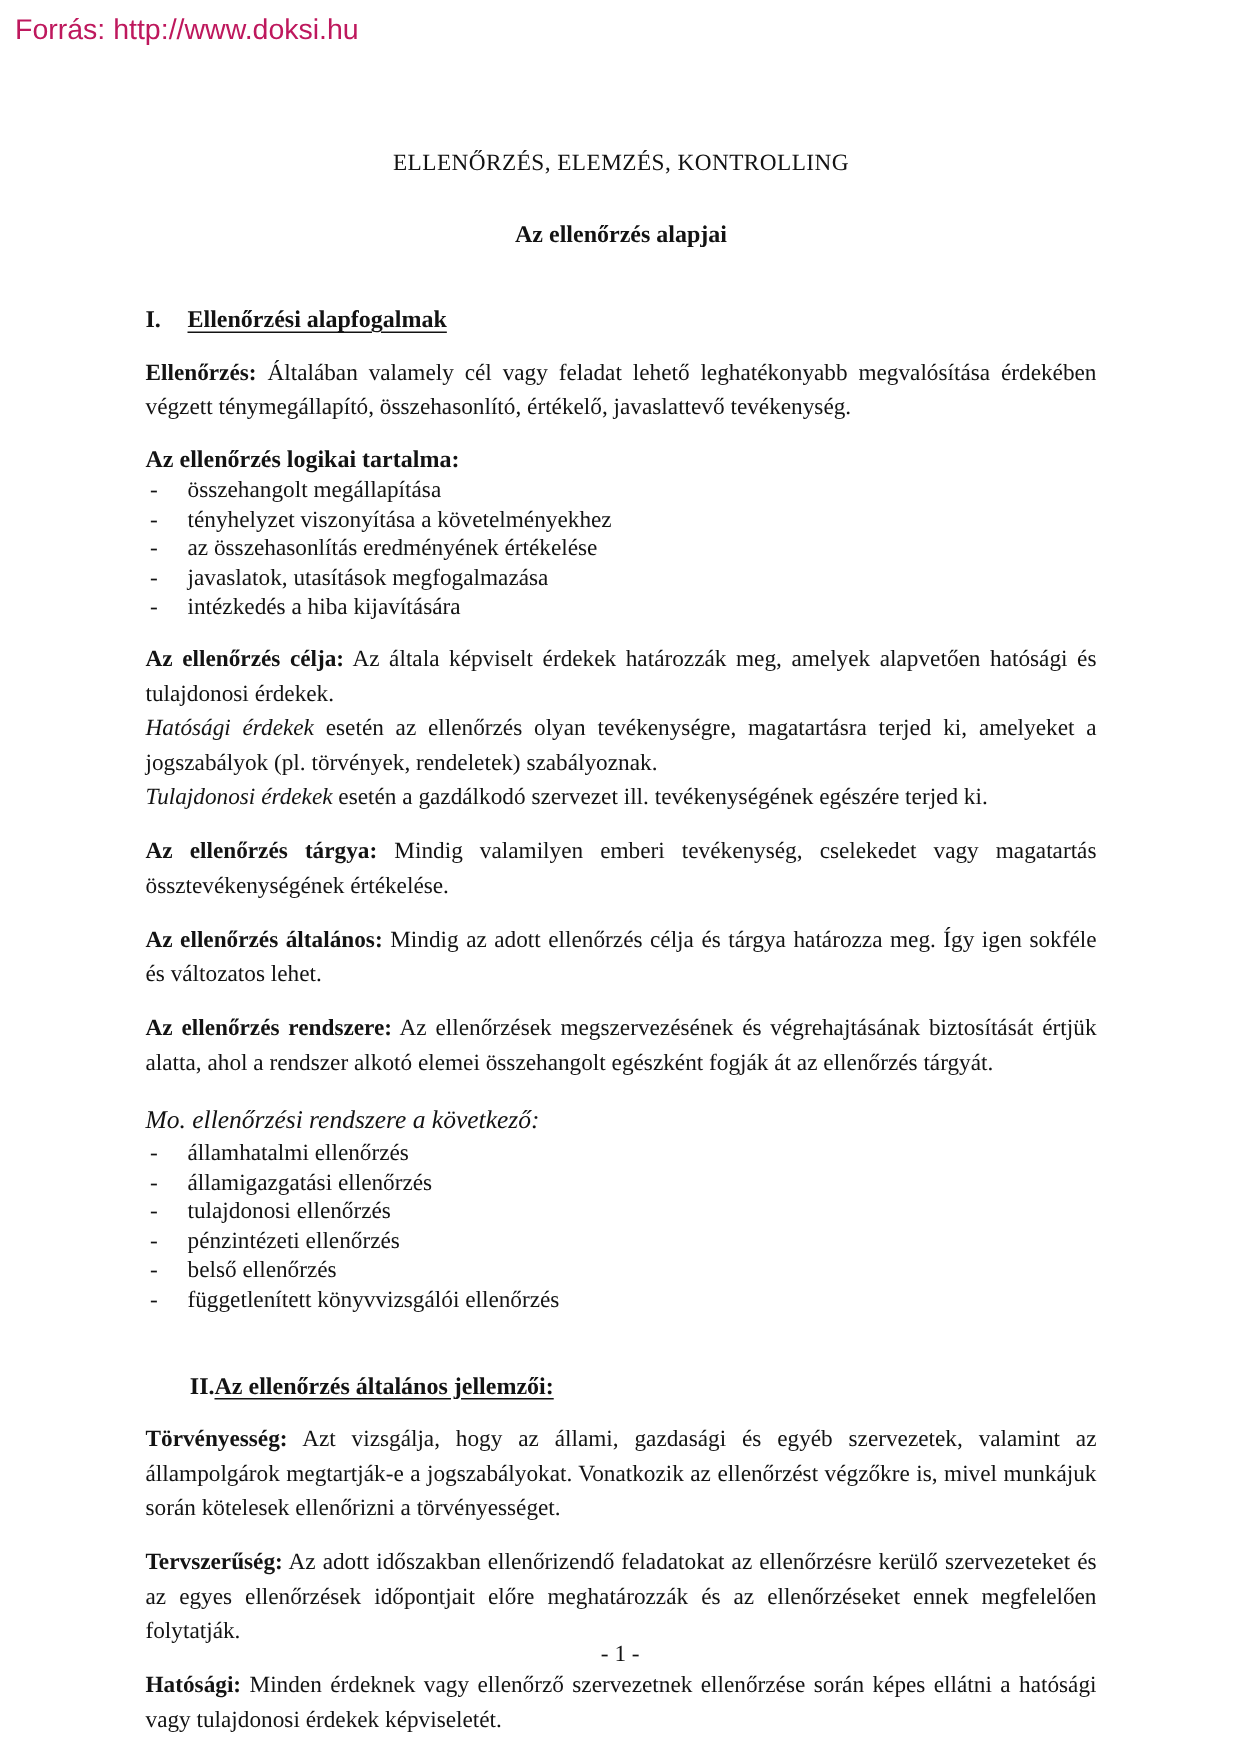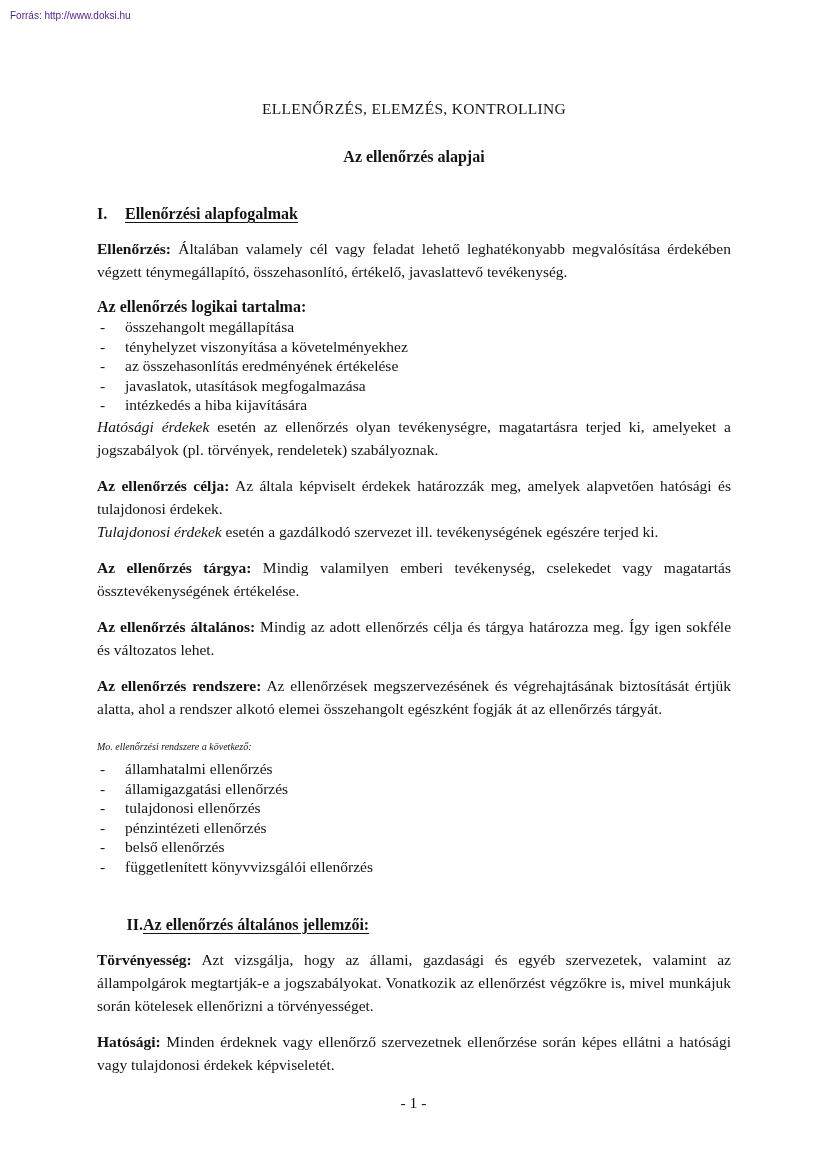--- a/index.html
+++ b/index.html
@@ -7,21 +7,21 @@
     width: 827px; height: 1170px;
     background: #ffffff;
     color: #131313;
     font-family: "Liberation Serif", serif;
     position: relative;
     overflow: hidden;
   }
   .source-label {
     position: absolute; top: 10px; left: 10px;
     font-family: "Liberation Sans", sans-serif;
-    font-size: 10px; color: #4c1d95;
+    font-size: 19px; color: #be185d;
   }
   .content {
     position: absolute; left: 97px; top: 0; width: 634px;
   }
   .doc-title {
     margin-top: 100px; text-align: center;
     font-size: 15.5px; font-weight: normal; line-height: 18px;
     letter-spacing: 0.3px;
   }
   .doc-subtitle {
@@ -37,21 +37,21 @@
   .sec-heading .sec-title { text-decoration: underline; text-underline-offset: 3px; }
   p.body-para {
     margin: 13px 0 0 0;
     font-size: 15.5px; line-height: 23px;
     text-align: justify;
   }
   p.tight { margin-top: 0; }
   .lead-bold { font-weight: bold; }
   .lead-italic { font-style: italic; }
   p.list-head { margin: 13px 0 0 0; font-size: 16px; line-height: 21px; font-weight: bold; }
-  p.list-head-italic { margin: 16px 0 2px 0; font-size: 10px; line-height: 21px; font-style: italic; font-weight: normal; }
+  p.list-head-italic { margin: 16px 0 2px 0; font-size: 17px; line-height: 21px; font-style: italic; font-weight: normal; }
   ul.dash-list { list-style: none; margin: 0; padding: 0; }
   ul.dash-list li {
     display: flex; font-size: 15.5px; line-height: 19.6px;
   }
   ul.dash-list .dash { width: 28px; flex: none; padding-left: 3px; box-sizing: border-box; }
   .page-footer {
     position: absolute; top: 1094px; left: 0; width: 827px;
     text-align: center; font-size: 15.5px;
   }
 </style>
@@ -91,27 +91,27 @@
     <li>
         <span class="dash">-</span>
         <span>javaslatok, utasítások megfogalmazása</span>
       </li>
     <li>
         <span class="dash">-</span>
         <span>intézkedés a hiba kijavítására</span>
       </li>
   </ul>
 
+  <p class="body-para">
+    <span class="lead-bold">Az ellenőrzés célja:</span>
+    <span>Az általa képviselt érdekek határozzák meg, amelyek alapvetően hatósági és tulajdonosi érdekek.</span>
+  </p>
   <p class="body-para tight">
     <span class="lead-italic">Hatósági érdekek</span>
     <span>esetén az ellenőrzés olyan tevékenységre, magatartásra terjed ki, amelyeket a jogszabályok (pl. törvények, rendeletek) szabályoznak.</span>
-  </p>
-  <p class="body-para">
-    <span class="lead-bold">Az ellenőrzés célja:</span>
-    <span>Az általa képviselt érdekek határozzák meg, amelyek alapvetően hatósági és tulajdonosi érdekek.</span>
   </p>
   <p class="body-para tight">
     <span class="lead-italic">Tulajdonosi érdekek</span>
     <span>esetén a gazdálkodó szervezet ill. tevékenységének egészére terjed ki.</span>
   </p>
 
   <p class="body-para">
     <span class="lead-bold">Az ellenőrzés tárgya:</span>
     <span>Mindig valamilyen emberi tevékenység, cselekedet vagy magatartás össztevékenységének értékelése.</span>
   </p>
@@ -156,20 +156,24 @@
 
   <div class="sec-heading sec-2">
     <span class="sec-num">II.</span><span class="sec-title">Az ellenőrzés általános jellemzői:</span>
   </div>
 
   <p class="body-para">
     <span class="lead-bold">Törvényesség:</span>
     <span>Azt vizsgálja, hogy az állami, gazdasági és egyéb szervezetek, valamint az állampolgárok megtartják-e a jogszabályokat. Vonatkozik az ellenőrzést végzőkre is, mivel munkájuk során kötelesek ellenőrizni a törvényességet.</span>
   </p>
 
+  <p class="body-para">
+    <span class="lead-bold">Tervszerűség:</span>
+    <span>Az adott időszakban ellenőrizendő feladatokat az ellenőrzésre kerülő szervezeteket és az egyes ellenőrzések időpontjait előre meghatározzák és az ellenőrzéseket ennek megfelelően folytatják.</span>
+  </p>
 
   <p class="body-para">
     <span class="lead-bold">Hatósági:</span>
     <span>Minden érdeknek vagy ellenőrző szervezetnek ellenőrzése során képes ellátni a hatósági vagy tulajdonosi érdekek képviseletét.</span>
   </p>
 
 </div>
 
 <div class="page-footer">- 1 -</div>
 

